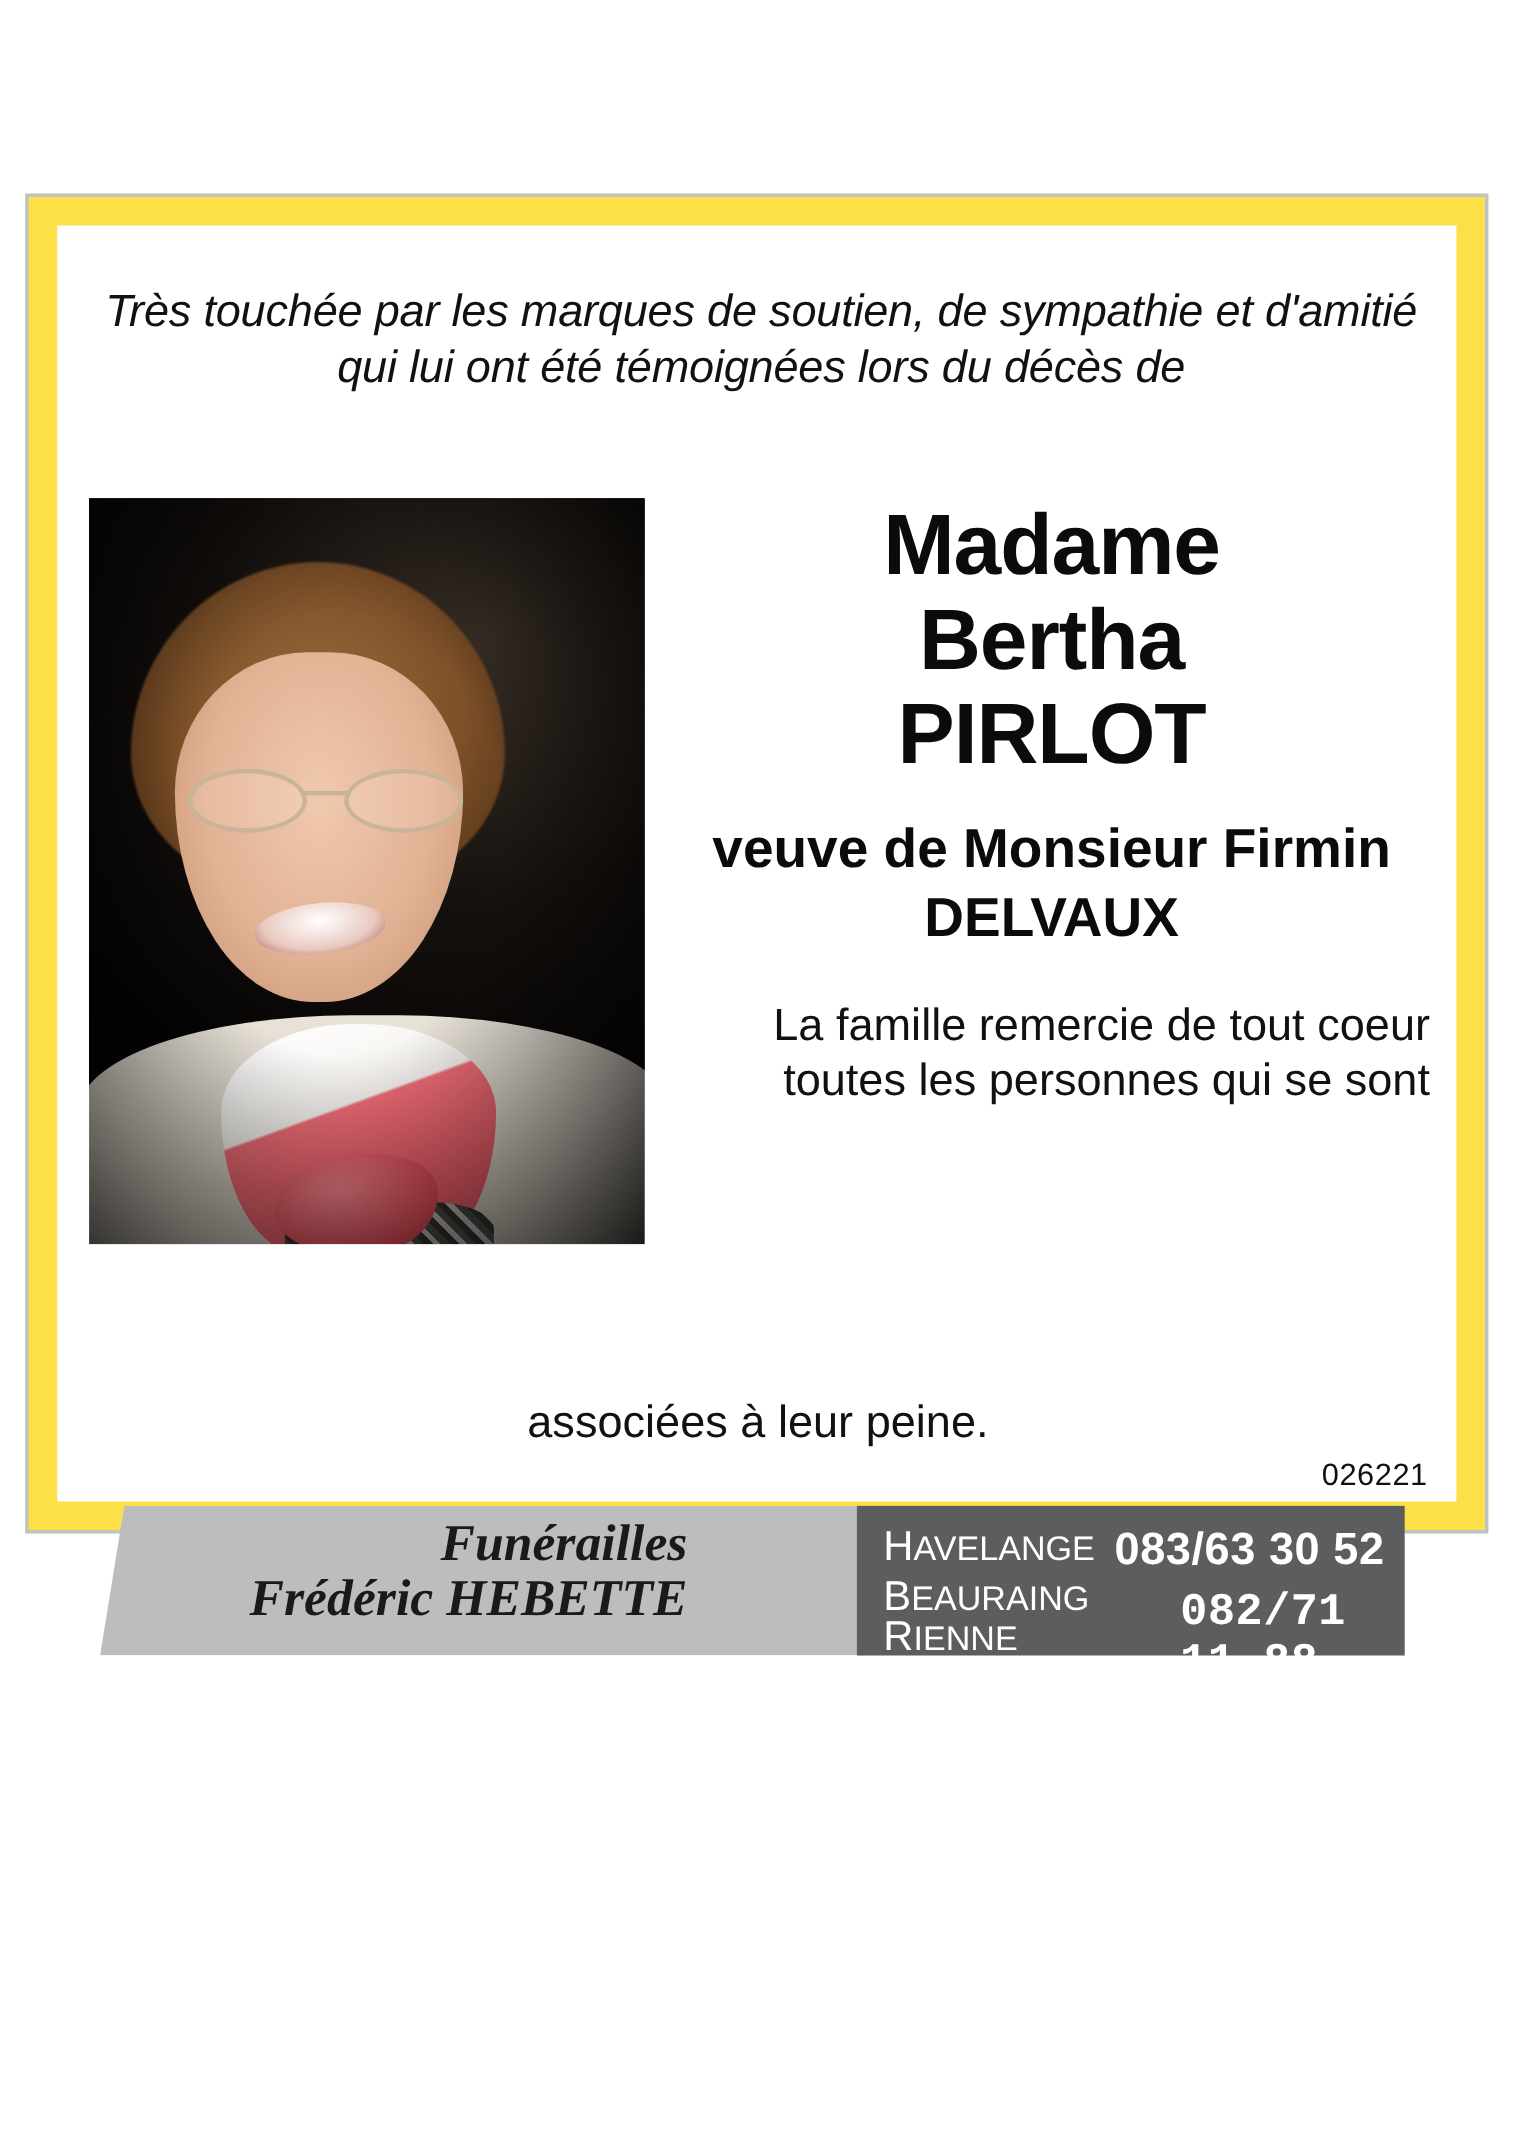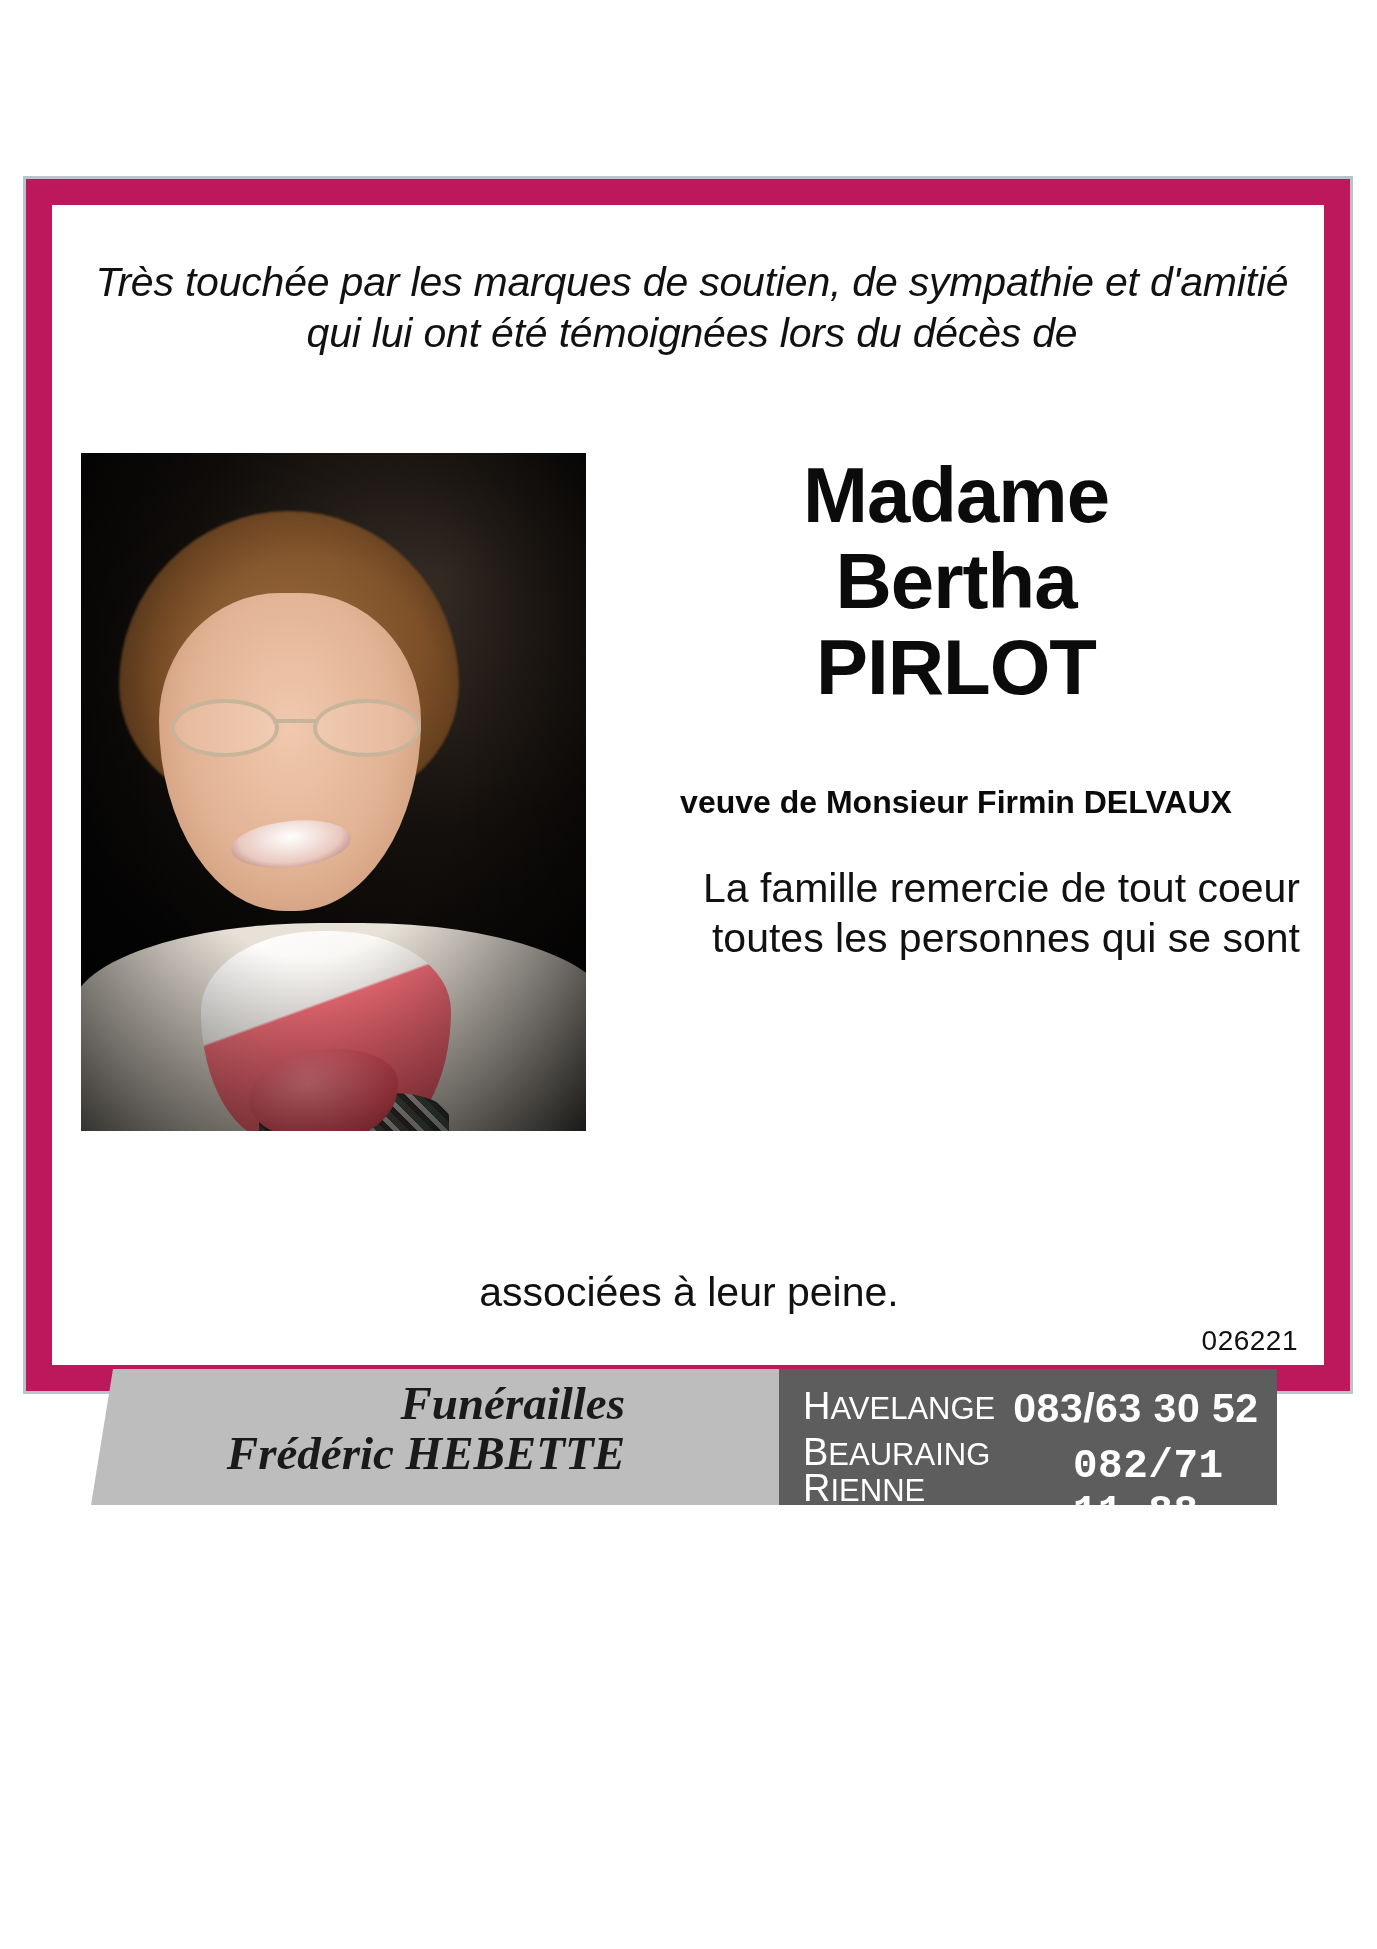--- a/index.html
+++ b/index.html
@@ -25,21 +25,21 @@
   }
 
   
   #notice-card {
     position: absolute;
     left: 23px;
     top: 176px;
     width: 1330px;
     height: 1218px;
     border: 3px solid #b9c4cc;
-    background: #be185d;
+    background: #fde047;
     box-sizing: border-box;
   }
 
   #notice-inner {
     position: absolute;
     left: 26px;
     top: 26px;
     right: 26px;
     bottom: 26px;
     background: #ffffff;
@@ -166,23 +166,23 @@
     text-align: center;
   }
   .name-line {
     font-weight: bold;
     font-size: 78px;
     line-height: 1.10;
     color: #0b0b0b;
     letter-spacing: -1px;
   }
   #spouse {
-    margin-top: 72px;
-    font-weight: bold;
-    font-size: 32px;
+    margin-top: 30px;
+    font-weight: bold;
+    font-size: 50px;
     line-height: 1.26;
     color: #0b0b0b;
   }
   #thanks-right {
     margin-top: 40px;
     font-size: 41px;
     line-height: 1.22;
     color: #111111;
     text-align: right;
   }

